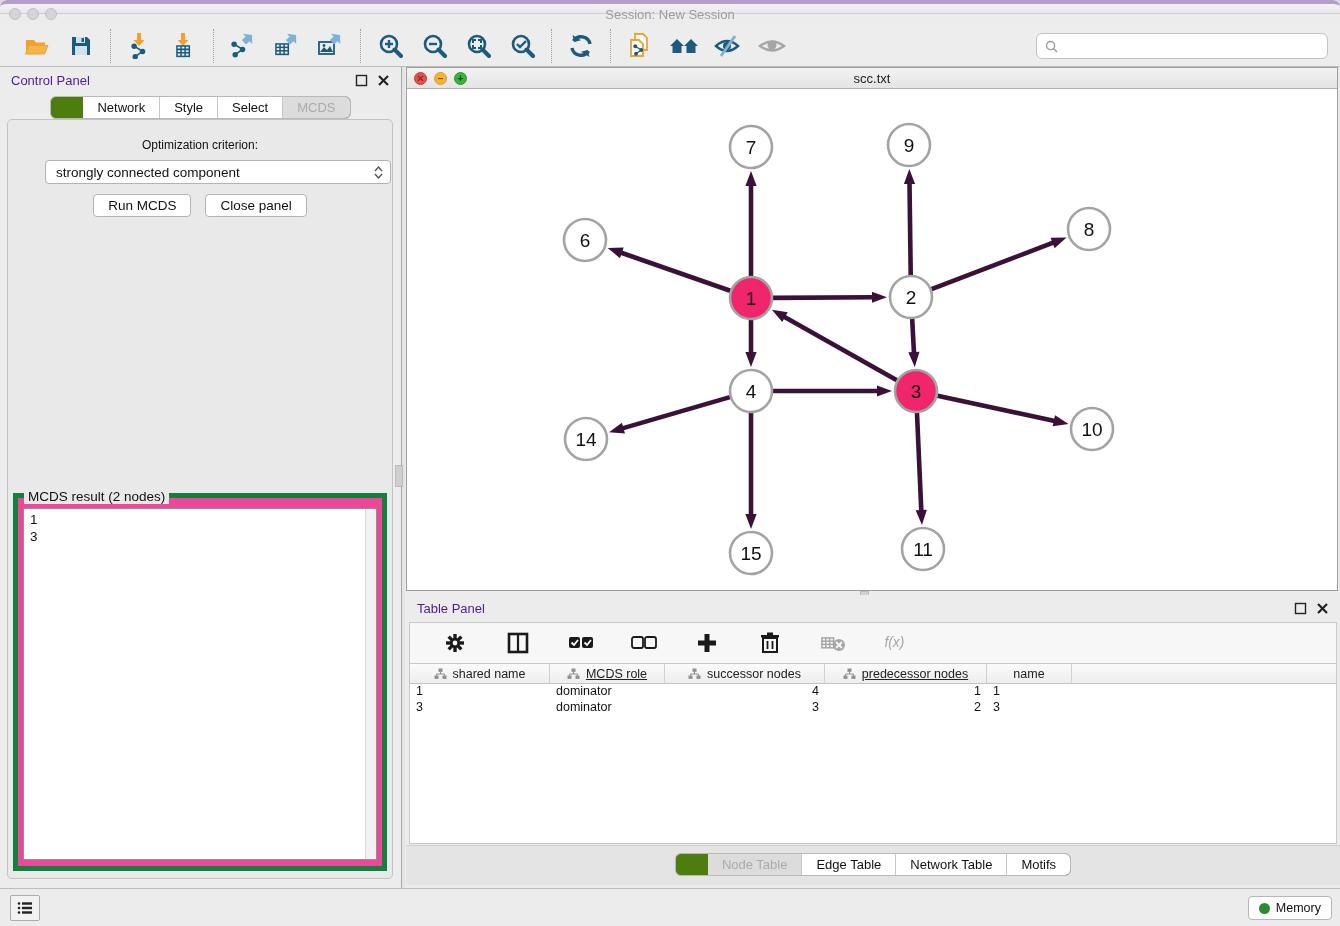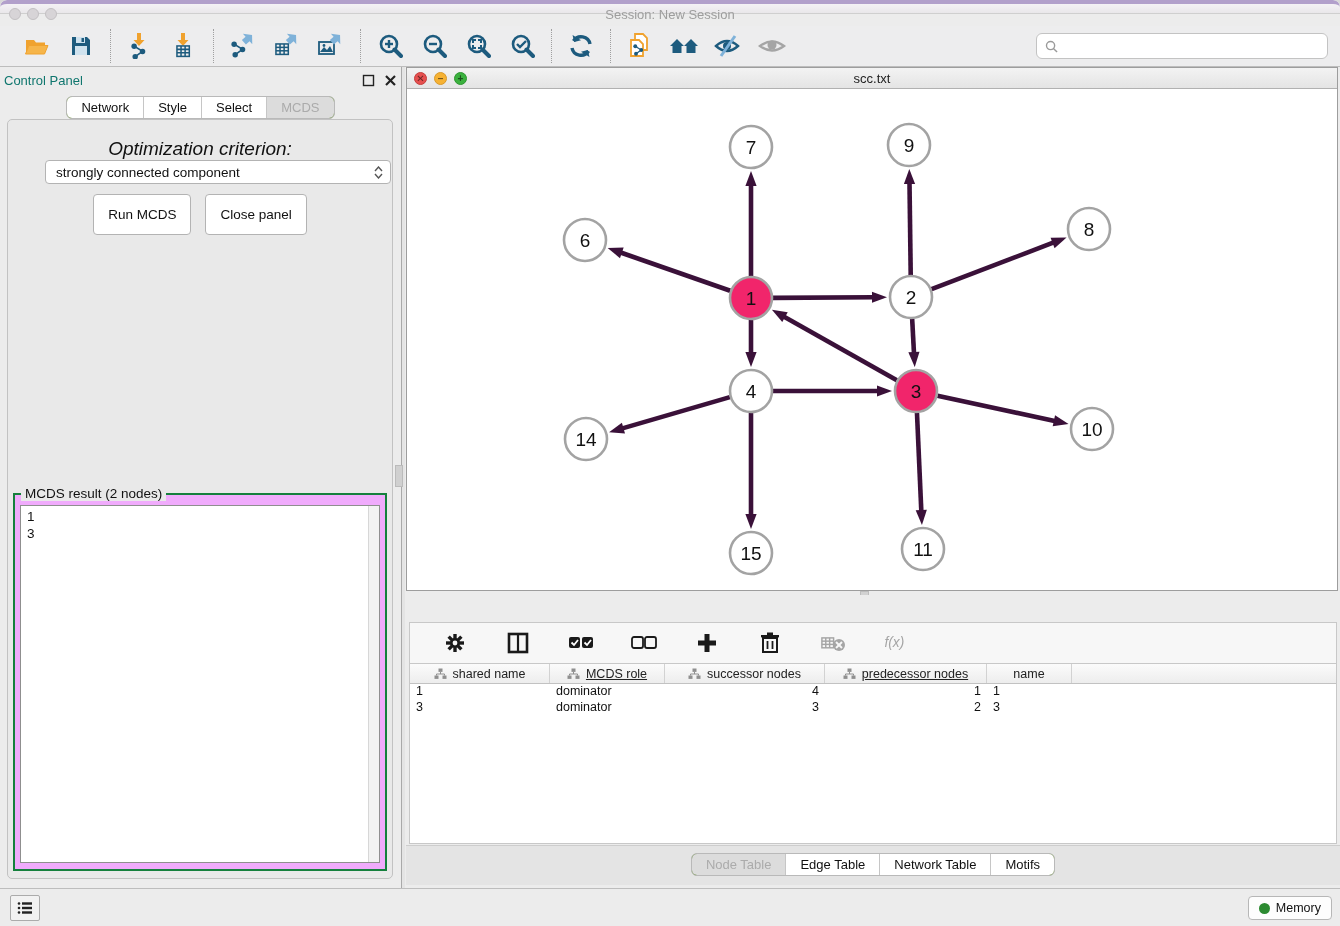--- a/index.html
+++ b/index.html
@@ -20,43 +20,43 @@
   .tb-group{display:flex;align-items:center;gap:14px;padding:0 14px;}
   .tb-sep{width:1px;height:34px;border-left:1px dotted #9f9f9f;}
   .tb-btn{width:30px;height:30px;display:flex;align-items:center;justify-content:center;cursor:pointer;}
   .tb-btn svg{display:block;}
   .search-wrap{margin-left:auto;margin-right:12px;}
   .search-box{width:292px;height:26px;background:#fff;border:1px solid #c3c3c3;border-radius:6px;
     display:flex;align-items:center;padding:0 8px;color:#9a9a9a;}
   .search-box input{border:none;outline:none;flex:1;font-size:13px;background:transparent;margin-left:5px;}
 
   
-  .panel-head{height:26px;display:flex;align-items:center;padding:0 4px;font-size:13px;color:#0f766e;}
+  .panel-head{height:26px;display:flex;align-items:center;padding:0 11px;font-size:13px;color:#4c1d95;}
   .panel-head .spacer{flex:1;}
   .ph-icon{width:13px;height:13px;margin-left:9px;cursor:pointer;}
 
   
   .control-panel{position:absolute;left:0;top:67px;width:401px;height:821px;background:#ececec;}
   .cp-splitter{position:absolute;left:401px;top:67px;width:4px;height:821px;background:#e4e4e4;border-left:1px solid #a9a9a9;}
   .cp-splitter .grip{position:absolute;left:-7px;top:398px;width:8px;height:22px;background:#d0d0d0;border:1px solid #bbb;}
   .cp-tabs{position:absolute;left:0;top:29px;width:100%;display:flex;justify-content:center;}
-  .tabset{display:flex;border:1px solid #b9b9b9;border-radius:6px;overflow:hidden;background:#4d7c0f;}
+  .tabset{display:flex;border:1px solid #b9b9b9;border-radius:6px;overflow:hidden;background:#4d7c0f;padding-left:32px;}
   .tabset .tab{padding:3px 14px;font-size:13px;color:#111;background:#fff;border-left:1px solid #c6c6c6;cursor:pointer;white-space:nowrap;}
   .tabset .tab:first-child{border-left:none;}
   .tabset .tab.active{background:#dcdcdc;color:#ababab;}
   .cp-body{position:absolute;left:7px;top:52px;width:386px;height:760px;background:#e9e9e9;
     border:1px solid #c2c2c2;border-radius:5px;}
-  .opt-label{text-align:center;font-size:19px;color:#111;margin-top:18px;font-style:italic;}
+  .opt-label{text-align:center;font-size:12px;color:#111;margin-top:18px;}
   .dropdown{position:absolute;left:37px;top:40px;width:346px;height:24px;background:#fff;border:1px solid #b3b3b3;
     border-radius:4px;display:flex;align-items:center;font-size:13.5px;color:#111;padding-left:10px;cursor:pointer;}
   .dropdown .chevrons{margin-left:auto;margin-right:7px;display:flex;flex-direction:column;gap:1px;}
   .btn-row{position:absolute;left:0;top:74px;width:100%;display:flex;justify-content:center;gap:14px;}
   .push-btn{background:#fff;border:1px solid #b3b3b3;border-radius:4px;font-size:13.5px;color:#111;
-    padding:12px 14px;cursor:pointer;}
-  .result-box{position:absolute;left:5px;top:373px;width:374px;height:378px;border:2px solid #15803d;background:#f0abfc;}
+    padding:3px 14px;cursor:pointer;}
+  .result-box{position:absolute;left:5px;top:373px;width:374px;height:378px;border:5px solid #15803d;background:#ec4899;}
   .result-box .legend{position:absolute;left:6px;top:-9px;background:#e9e9e9;padding:0 4px;font-size:13.5px;color:#111;}
   .result-area{position:absolute;left:5px;top:10px;right:5px;bottom:6px;background:#fff;border:1px solid #8f8f8f;
     font-size:13.5px;color:#111;padding:2px 6px;line-height:17px;white-space:pre;}
   .result-scroll{position:absolute;right:0;top:0;width:11px;height:100%;background:#f2f2f2;border-left:1px solid #d7d7d7;}
 
   
   .network-window{position:absolute;left:406px;top:67px;width:932px;height:524px;background:#fff;
     border:1px solid #9d9d9d;}
   .nw-titlebar{height:21px;background:linear-gradient(#f3f3f3,#e4e4e4);border-bottom:1px solid #b1b1b1;position:relative;}
   .nw-title{position:absolute;left:0;right:0;top:3px;text-align:center;font-size:13px;color:#222;}
@@ -377,20 +377,31 @@
           <circle cx="344" cy="464" r="21" fill="#ffffff" stroke="#a3a3a3" stroke-width="2.6"></circle>
           <text x="344" y="470.5" text-anchor="middle" font-size="19" fill="#111111">15</text>
           <circle cx="516" cy="460" r="21" fill="#ffffff" stroke="#a3a3a3" stroke-width="2.6"></circle>
           <text x="516" y="466.5" text-anchor="middle" font-size="19" fill="#111111">11</text>
         </svg>
     </div>
   </div>
   <div class="h-splitter-grip"></div>
 
   <div class="table-panel">
+    <div class="panel-head">
+      <span>Table Panel</span>
+      <span class="spacer"></span>
+      <svg class="ph-icon" viewBox="0 0 13 13">
+        <rect x="1.5" y="1.5" width="10" height="10" fill="none" stroke="#222" stroke-width="1.4"></rect>
+      </svg>
+      <svg class="ph-icon" viewBox="0 0 13 13">
+        <line x1="2" y1="2" x2="11" y2="11" stroke="#222" stroke-width="2.2"></line>
+        <line x1="11" y1="2" x2="2" y2="11" stroke="#222" stroke-width="2.2"></line>
+      </svg>
+    </div>
     <div class="tp-toolbar" id="tp-toolbar">
         <div class="tp-btn">
           <svg width="22" height="22" viewBox="0 0 22 22">
             <g fill="#1a1a1a">
               <circle cx="11" cy="11" r="5"></circle>
               <g stroke="#1a1a1a" stroke-width="3.4">
                 <line x1="11" y1="2" x2="11" y2="20" transform="rotate(0 11 11)"></line>
                 <line x1="11" y1="2" x2="11" y2="20" transform="rotate(45 11 11)"></line>
                 <line x1="11" y1="2" x2="11" y2="20" transform="rotate(90 11 11)"></line>
                 <line x1="11" y1="2" x2="11" y2="20" transform="rotate(135 11 11)"></line>

